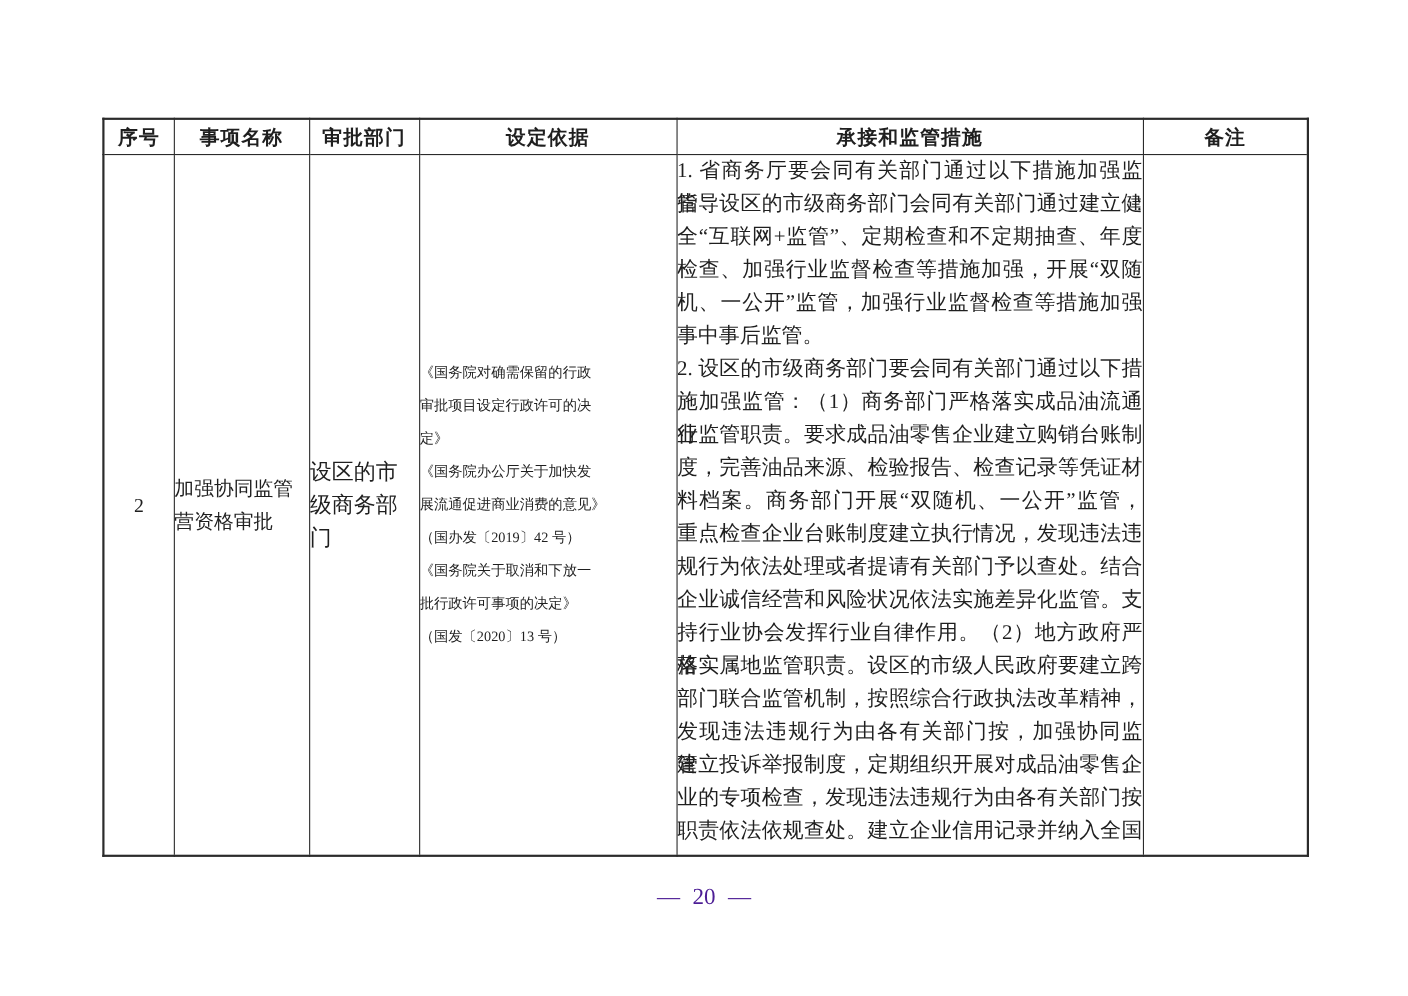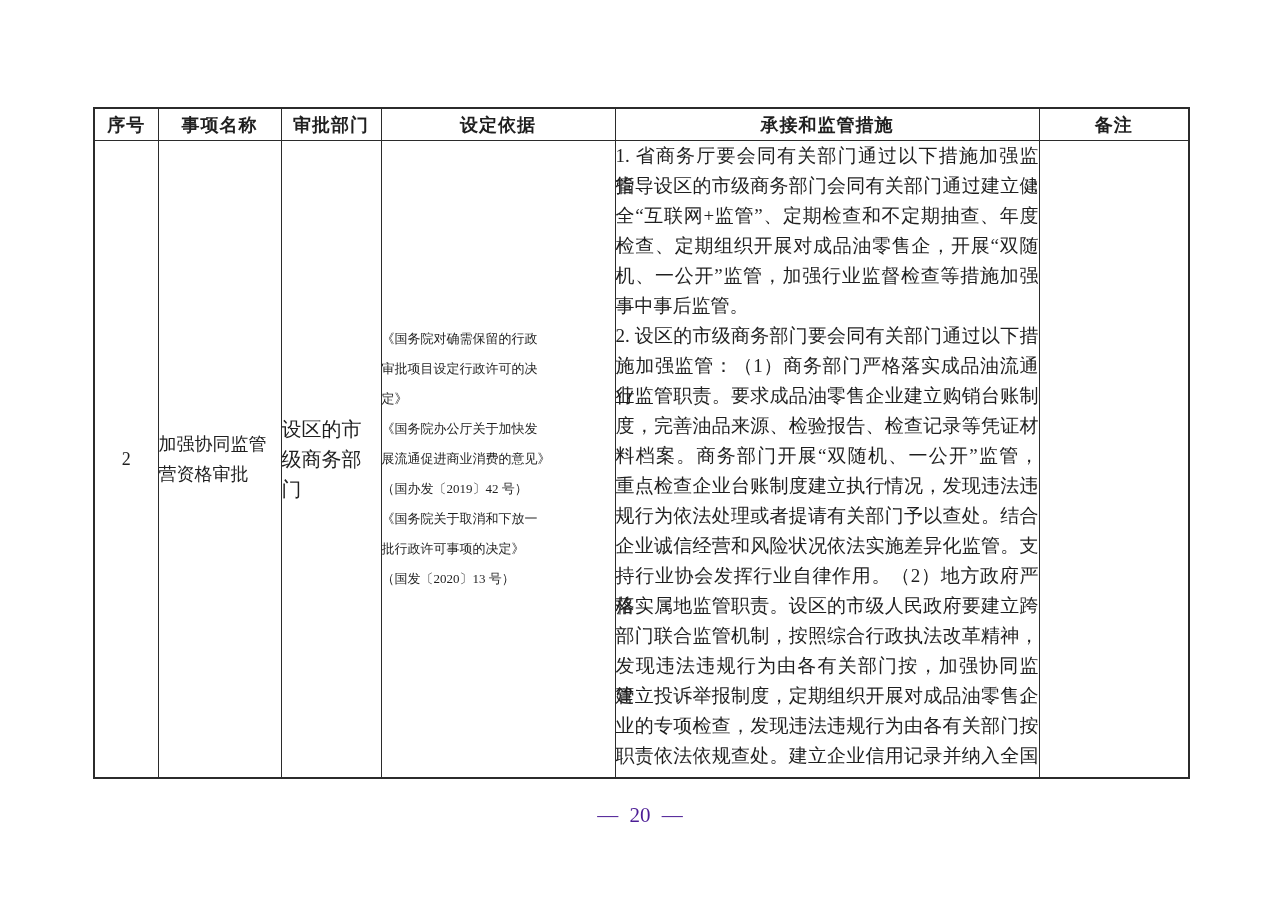--- a/index.html
+++ b/index.html
@@ -103,21 +103,21 @@
             <div class="tline">展流通促进商业消费的意见》</div>
             <div class="tline">（国办发〔2019〕42 号）</div>
             <div class="tline">《国务院关于取消和下放一</div>
             <div class="tline">批行政许可事项的决定》</div>
             <div class="tline">（国发〔2020〕13 号）</div>
           </td>
       <td class="body-cell measures-cell">
             <div class="tline just">1. 省商务厅要会同有关部门通过以下措施加强监管:</div>
             <div class="tline just">指导设区的市级商务部门会同有关部门通过建立健</div>
             <div class="tline just">全“互联网+监管”、定期检查和不定期抽查、年度</div>
-            <div class="tline just">检查、定期组织开展对成品油零售企，开展“双随</div>
+            <div class="tline just">检查、加强行业监督检查等措施加强，开展“双随</div>
             <div class="tline just">机、一公开”监管，加强行业监督检查等措施加强</div>
             <div class="tline">事中事后监管。</div>
             <div class="tline just">2. 设区的市级商务部门要会同有关部门通过以下措</div>
             <div class="tline just">施加强监管：（1）商务部门严格落实成品油流通行</div>
             <div class="tline just">业监管职责。要求成品油零售企业建立购销台账制</div>
             <div class="tline just">度，完善油品来源、检验报告、检查记录等凭证材</div>
             <div class="tline just">料档案。商务部门开展“双随机、一公开”监管，</div>
             <div class="tline just">重点检查企业台账制度建立执行情况，发现违法违</div>
             <div class="tline just">规行为依法处理或者提请有关部门予以查处。结合</div>
             <div class="tline just">企业诚信经营和风险状况依法实施差异化监管。支</div>

